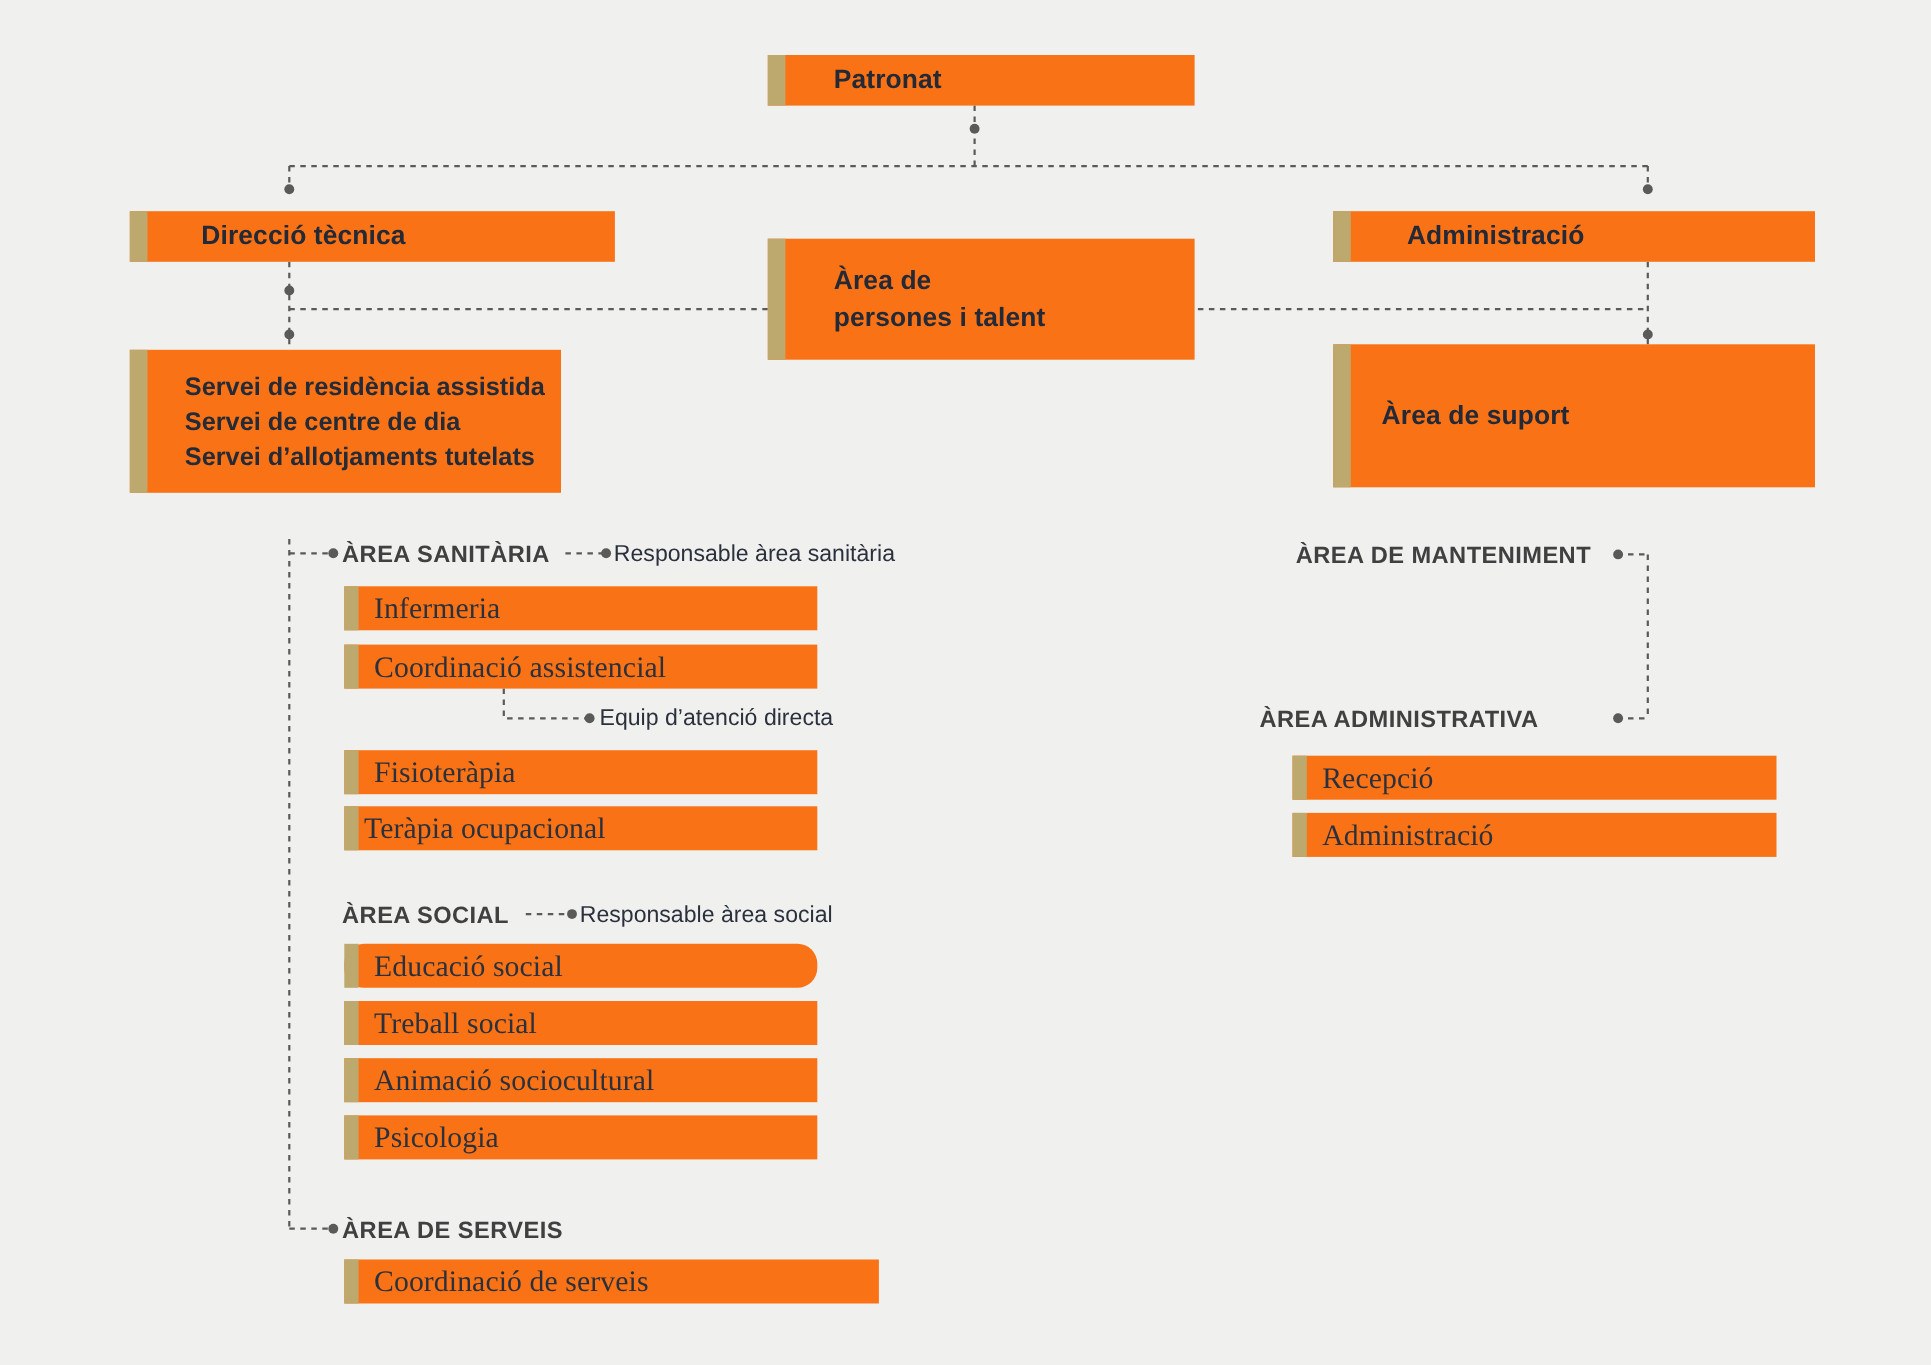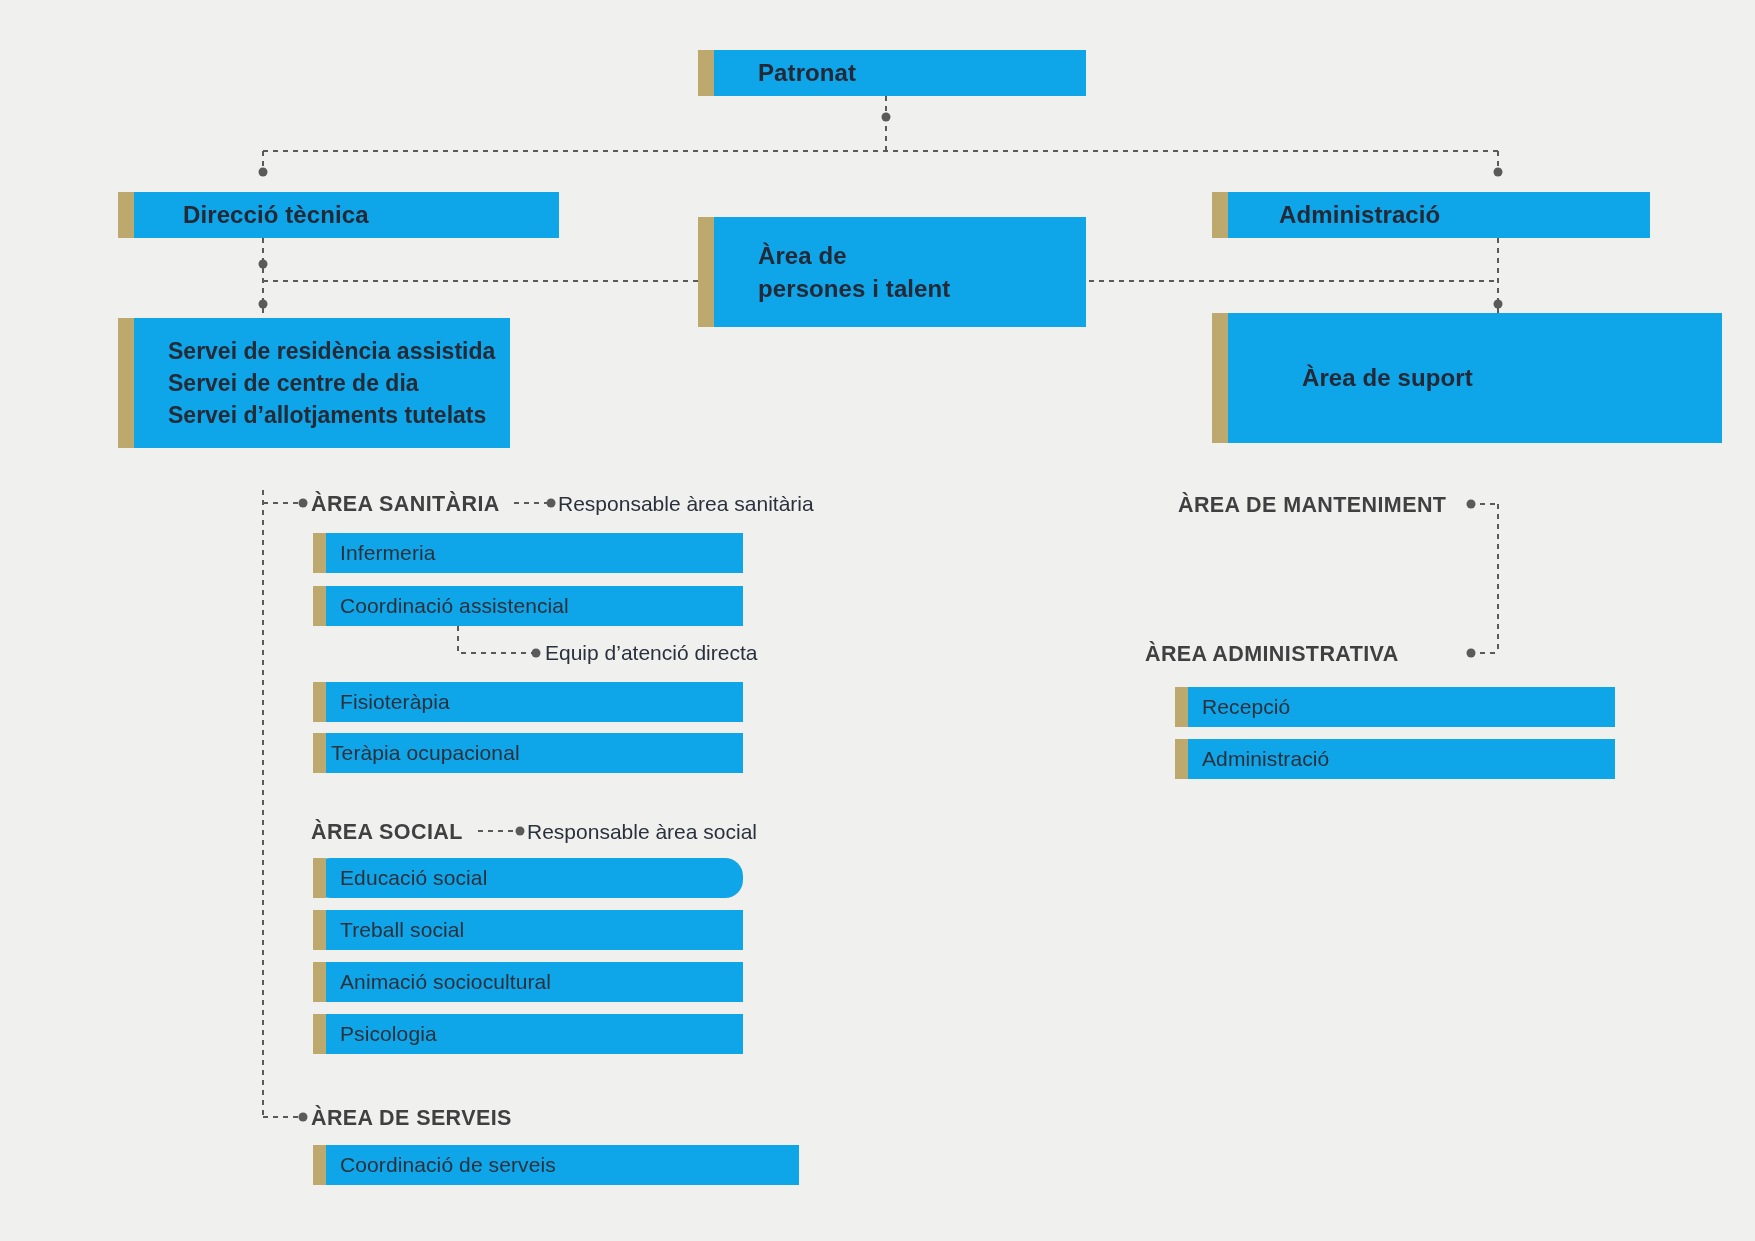--- a/index.html
+++ b/index.html
@@ -26,21 +26,21 @@
     position: absolute;
     left: 0; top: 0;
     width: 1755px;
     height: 1241px;
     pointer-events: none;
   }
 
   
   .card {
     position: absolute;
-    background: #0ea5e9;
+    background: #f97316;
     display: flex;
     align-items: center;
     box-sizing: border-box;
   }
   .card .bar {
     position: absolute;
     left: 0;
     top: 0;
     bottom: 0;
     width: 16px;
@@ -63,24 +63,25 @@
   }
 
   
   .card.leaf {
     height: 40px;
   }
   .card.leaf .bar {
     width: 13px;
   }
   .card.leaf .txt {
-    font-size: 21px;
+    font-size: 27px;
     font-weight: normal;
     color: #2b313c;
     letter-spacing: .1px;
+    font-family: Liberation Serif, serif;
   }
 
   
   .card.multiline {
     align-items: center;
   }
   .card.multiline .txt {
     font-weight: bold;
     font-size: 23px;
     line-height: 32px;
@@ -189,21 +190,21 @@
 
   <div class="card multiline" style="left:118px; top:318px; width:392px; height:130px; padding-left:50px;">
     <span class="bar"></span>
     <span class="txt">
       <span>Servei de residència assistida</span><br>
       <span>Servei de centre de dia</span><br>
       <span>Servei d’allotjaments tutelats</span>
     </span>
   </div>
 
-  <div class="card strong" style="left:1212px; top:313px; width:510px; height:130px; padding-left:90px;">
+  <div class="card strong" style="left:1212px; top:313px; width:438px; height:130px; padding-left:44px;">
     <span class="bar"></span>
     <span class="txt">Àrea de suport</span>
   </div>
 
   <div class="heading" style="left:311px; top:492px;">ÀREA SANITÀRIA</div>
 
   <div class="leader-label" style="left:558px; top:492px;">Responsable àrea sanitària</div>
 
   <div class="card leaf" style="left:313px; top:533px; width:430px; padding-left:27px;">
     <span class="bar thin"></span>

